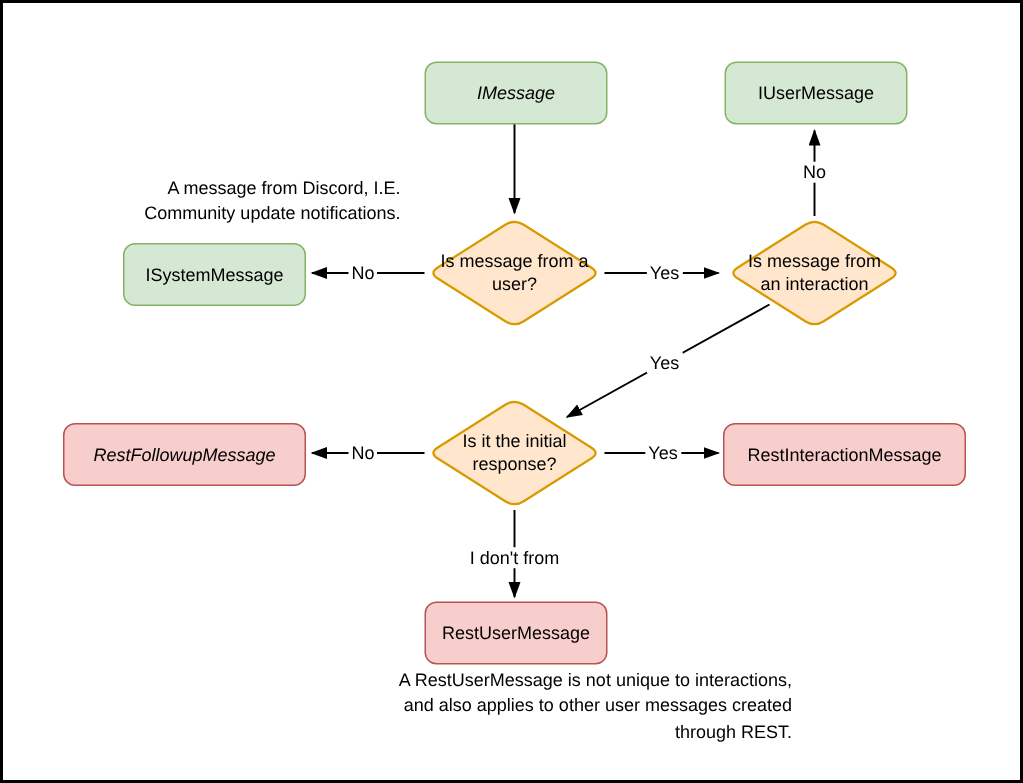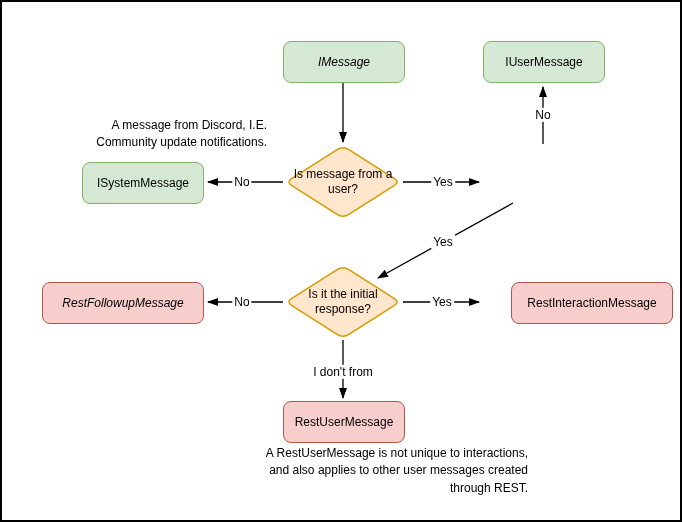--- a/index.html
+++ b/index.html
@@ -113,31 +113,37 @@
   <div class="node green" style="left:80px; top:160px; width:120px; height:40px;">
     <span>ISystemMessage</span>
   </div>
 
   <div class="diamond" style="left:281px; top:142px;">
     <svg width="120" height="76" viewBox="0 0 120 76">
       <path class="diamond-shape" d="M54.1,5.7 Q60,2 65.9,5.7 L111.1,34.3 Q117,38 111.1,41.7 L65.9,70.3 Q60,74 54.1,70.3 L8.9,41.7 Q3,38 8.9,34.3 Z"></path>
     </svg>
     <span class="diamond-label">Is message from a user?</span>
   </div>
+  <div class="diamond" style="left:481px; top:142px;">
+    <svg width="120" height="76" viewBox="0 0 120 76">
+      <path class="diamond-shape" d="M54.1,5.7 Q60,2 65.9,5.7 L111.1,34.3 Q117,38 111.1,41.7 L65.9,70.3 Q60,74 54.1,70.3 L8.9,41.7 Q3,38 8.9,34.3 Z"></path>
+    </svg>
+    <span class="diamond-label">Is message from an interaction</span>
+  </div>
   <div class="diamond" style="left:281px; top:262px;">
     <svg width="120" height="76" viewBox="0 0 120 76">
       <path class="diamond-shape" d="M54.1,5.7 Q60,2 65.9,5.7 L111.1,34.3 Q117,38 111.1,41.7 L65.9,70.3 Q60,74 54.1,70.3 L8.9,41.7 Q3,38 8.9,34.3 Z"></path>
     </svg>
     <span class="diamond-label">Is it the initial response?</span>
   </div>
 
   <div class="node red" style="left:40px; top:280px; width:160px; height:40px;font-style:italic;">
     <span>RestFollowupMessage</span>
   </div>
-  <div class="node red" style="left:480px; top:280px; width:160px; height:40px;margin-left:29px;">
+  <div class="node red" style="left:480px; top:280px; width:160px; height:40px;">
     <span>RestInteractionMessage</span>
   </div>
   <div class="node red" style="left:281px; top:399px; width:120px; height:40px;">
     <span>RestUserMessage</span>
   </div>
 
   <div class="edge-label" style="left:240px; top:180px;">No</div>
   <div class="edge-label" style="left:441px; top:180px;">Yes</div>
   <div class="edge-label" style="left:541px; top:113px;">No</div>
   <div class="edge-label" style="left:441px; top:240px;">Yes</div>

